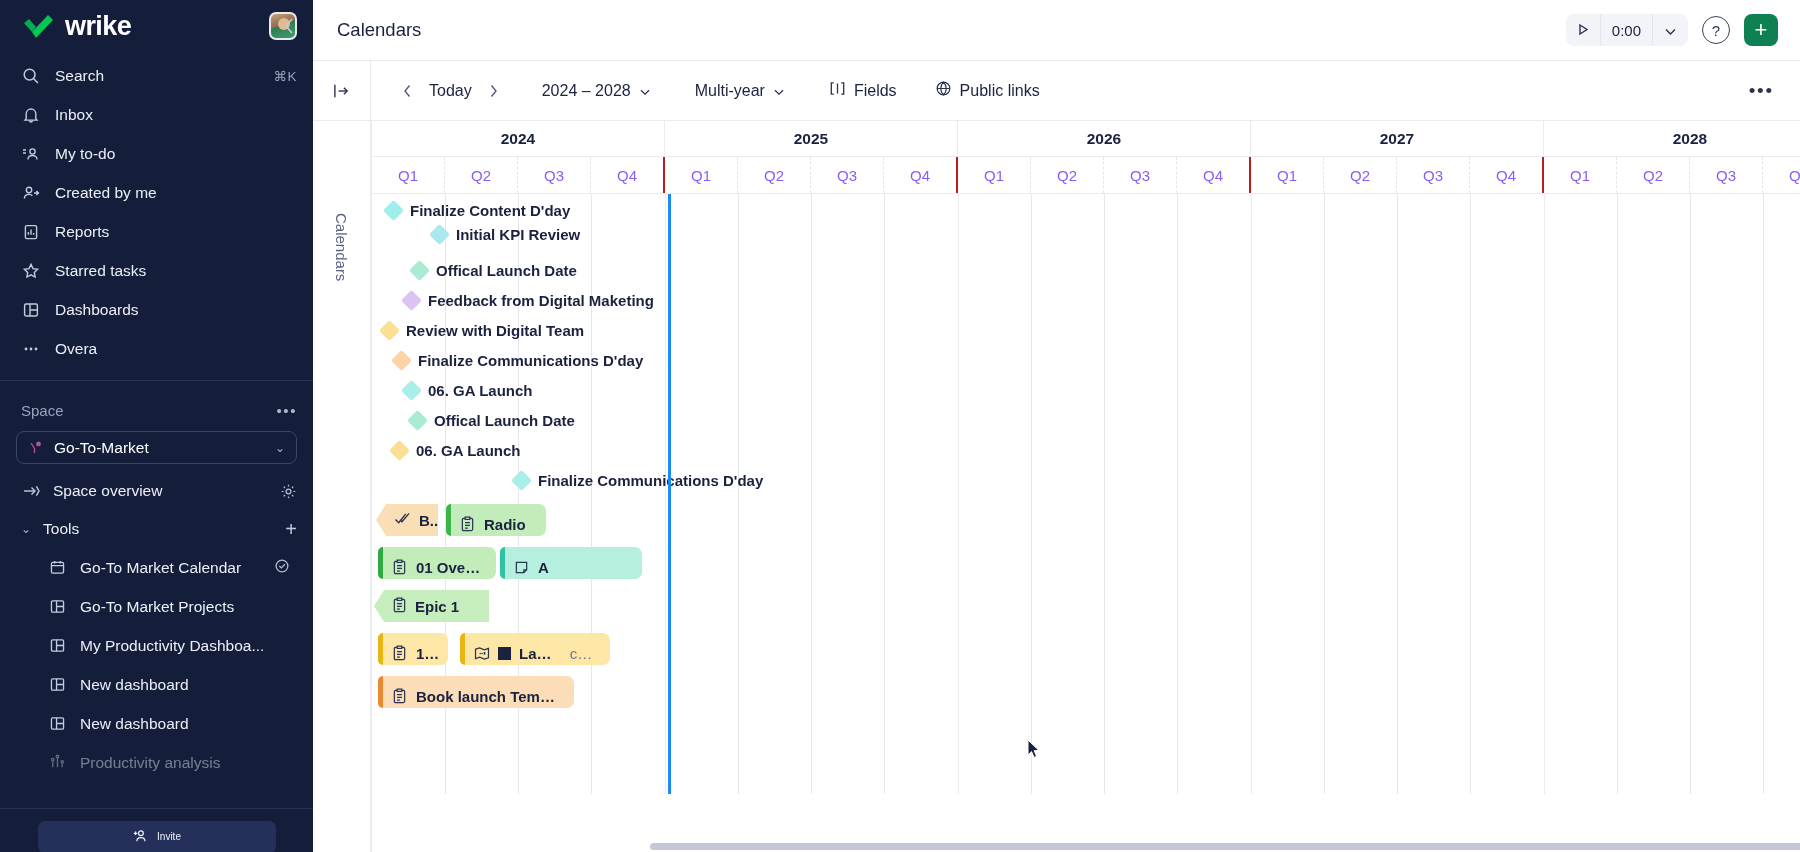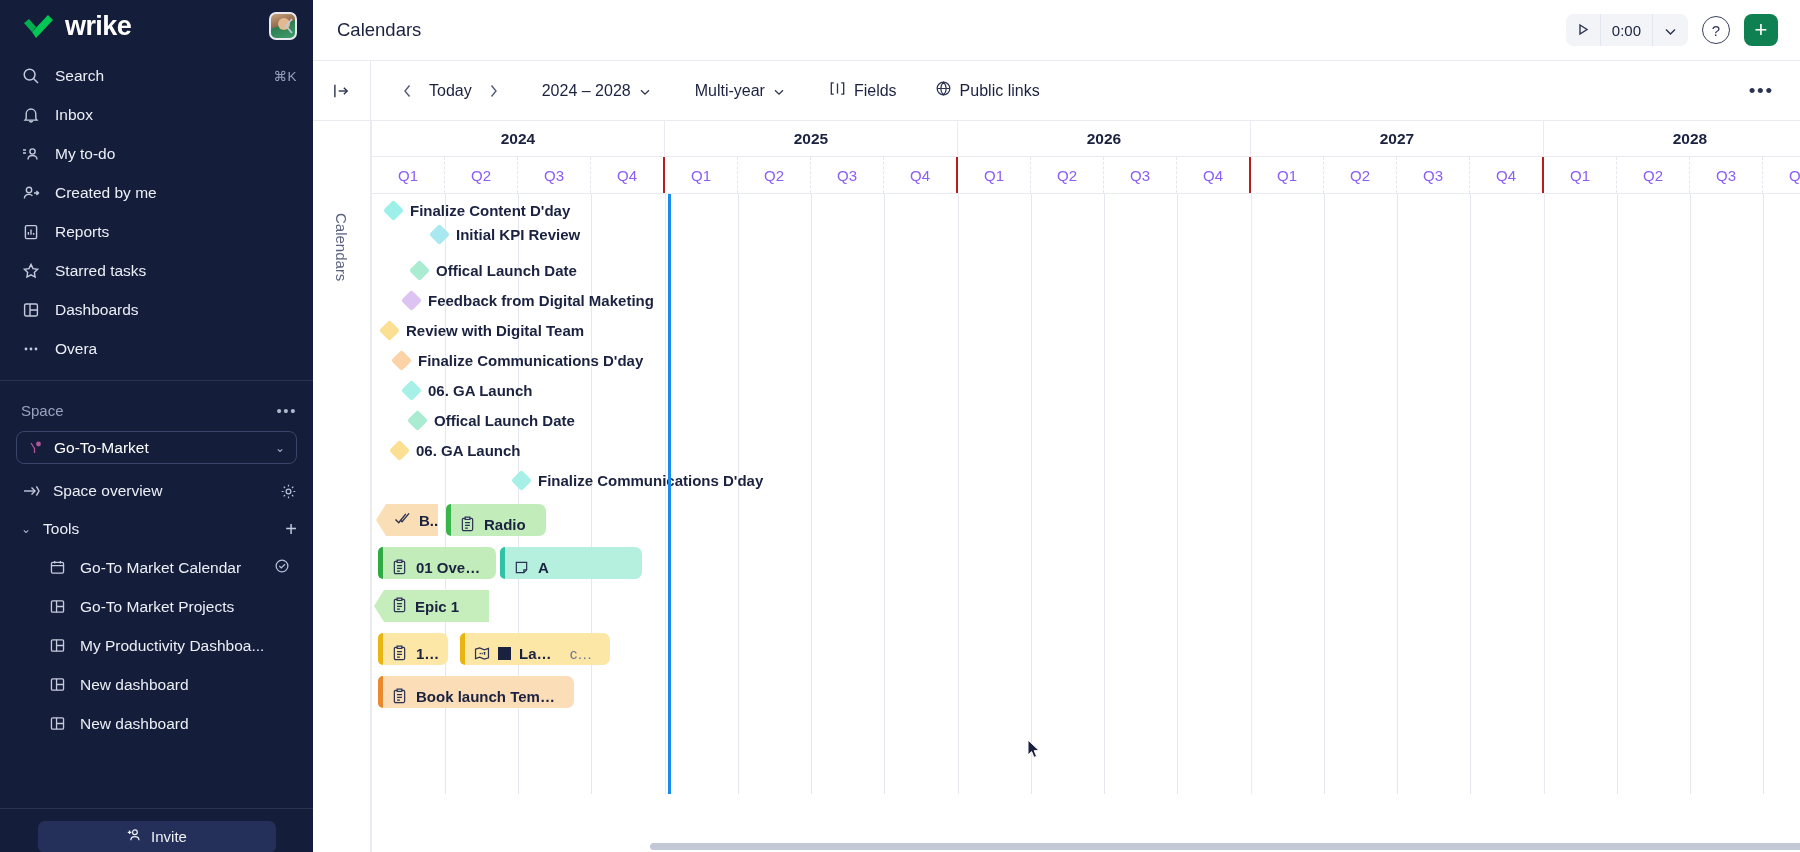--- a/index.html
+++ b/index.html
@@ -92,21 +92,21 @@
   .sub-item.faded { opacity: 0.45; }
 
   .sb-bottom {
     position: absolute; left: 0; right: 0; bottom: 0; height: 44px;
     border-top: 1px solid #2a3354; display: flex; align-items: center; justify-content: center;
     background: #141d3a;
   }
   .invite-btn {
     width: 238px; height: 32px; border-radius: 7px; background: #243059;
     display: flex; align-items: center; justify-content: center; gap: 9px;
-    font-size: 15px; color: #eef1f7; cursor: pointer; margin-top: 12px;
+    font-size: 10px; color: #eef1f7; cursor: pointer; margin-top: 12px;
   }
 
   
   .main { flex: 1; height: 852px; display: flex; flex-direction: column; background: #fff; min-width: 0; }
   .topbar {
     height: 61px; display: flex; align-items: center; padding: 0 22px 0 24px;
     border-bottom: 1px solid #e9ebf0; flex: none;
   }
   .topbar-title { font-size: 18.5px; color: #1b2240; flex: 1; }
   .timer {
@@ -411,20 +411,31 @@
     <div class="sub-item">
       <span class="s-ico">
         <svg width="17" height="17" viewBox="0 0 18 18" fill="none" stroke="#c5cbdc" stroke-width="1.4">
             <rect x="2.6" y="3" width="12.8" height="12" rx="1.3"></rect>
             <path d="M8 3v12M8 9h7.4"></path>
           </svg>
       </span>
       <span class="s-label">New dashboard</span>
     </div>
 
+    <div class="sub-item faded">
+      <span class="s-ico">
+        <svg width="17" height="17" viewBox="0 0 18 18" fill="none" stroke="#c5cbdc" stroke-width="1.4">
+            <path d="M4 14V8M9 14V4M14 14v-4"></path>
+            <circle cx="4" cy="6" r="1.3"></circle>
+            <circle cx="9" cy="2.6" r="1.3"></circle>
+            <circle cx="14" cy="8.4" r="1.3"></circle>
+          </svg>
+      </span>
+      <span class="s-label">Productivity analysis</span>
+    </div>
 
     <div class="sb-bottom">
       <div class="invite-btn">
         <span>
           <svg width="16" height="16" viewBox="0 0 18 18" fill="none" stroke="#eef1f7" stroke-width="1.4">
               <circle cx="10" cy="6" r="2.7"></circle>
               <path d="M5.4 15c0-2.6 2-4.3 4.6-4.3s4.6 1.7 4.6 4.3"></path>
               <path d="M2 6h4M4 4v4"></path>
             </svg>
         </span>

